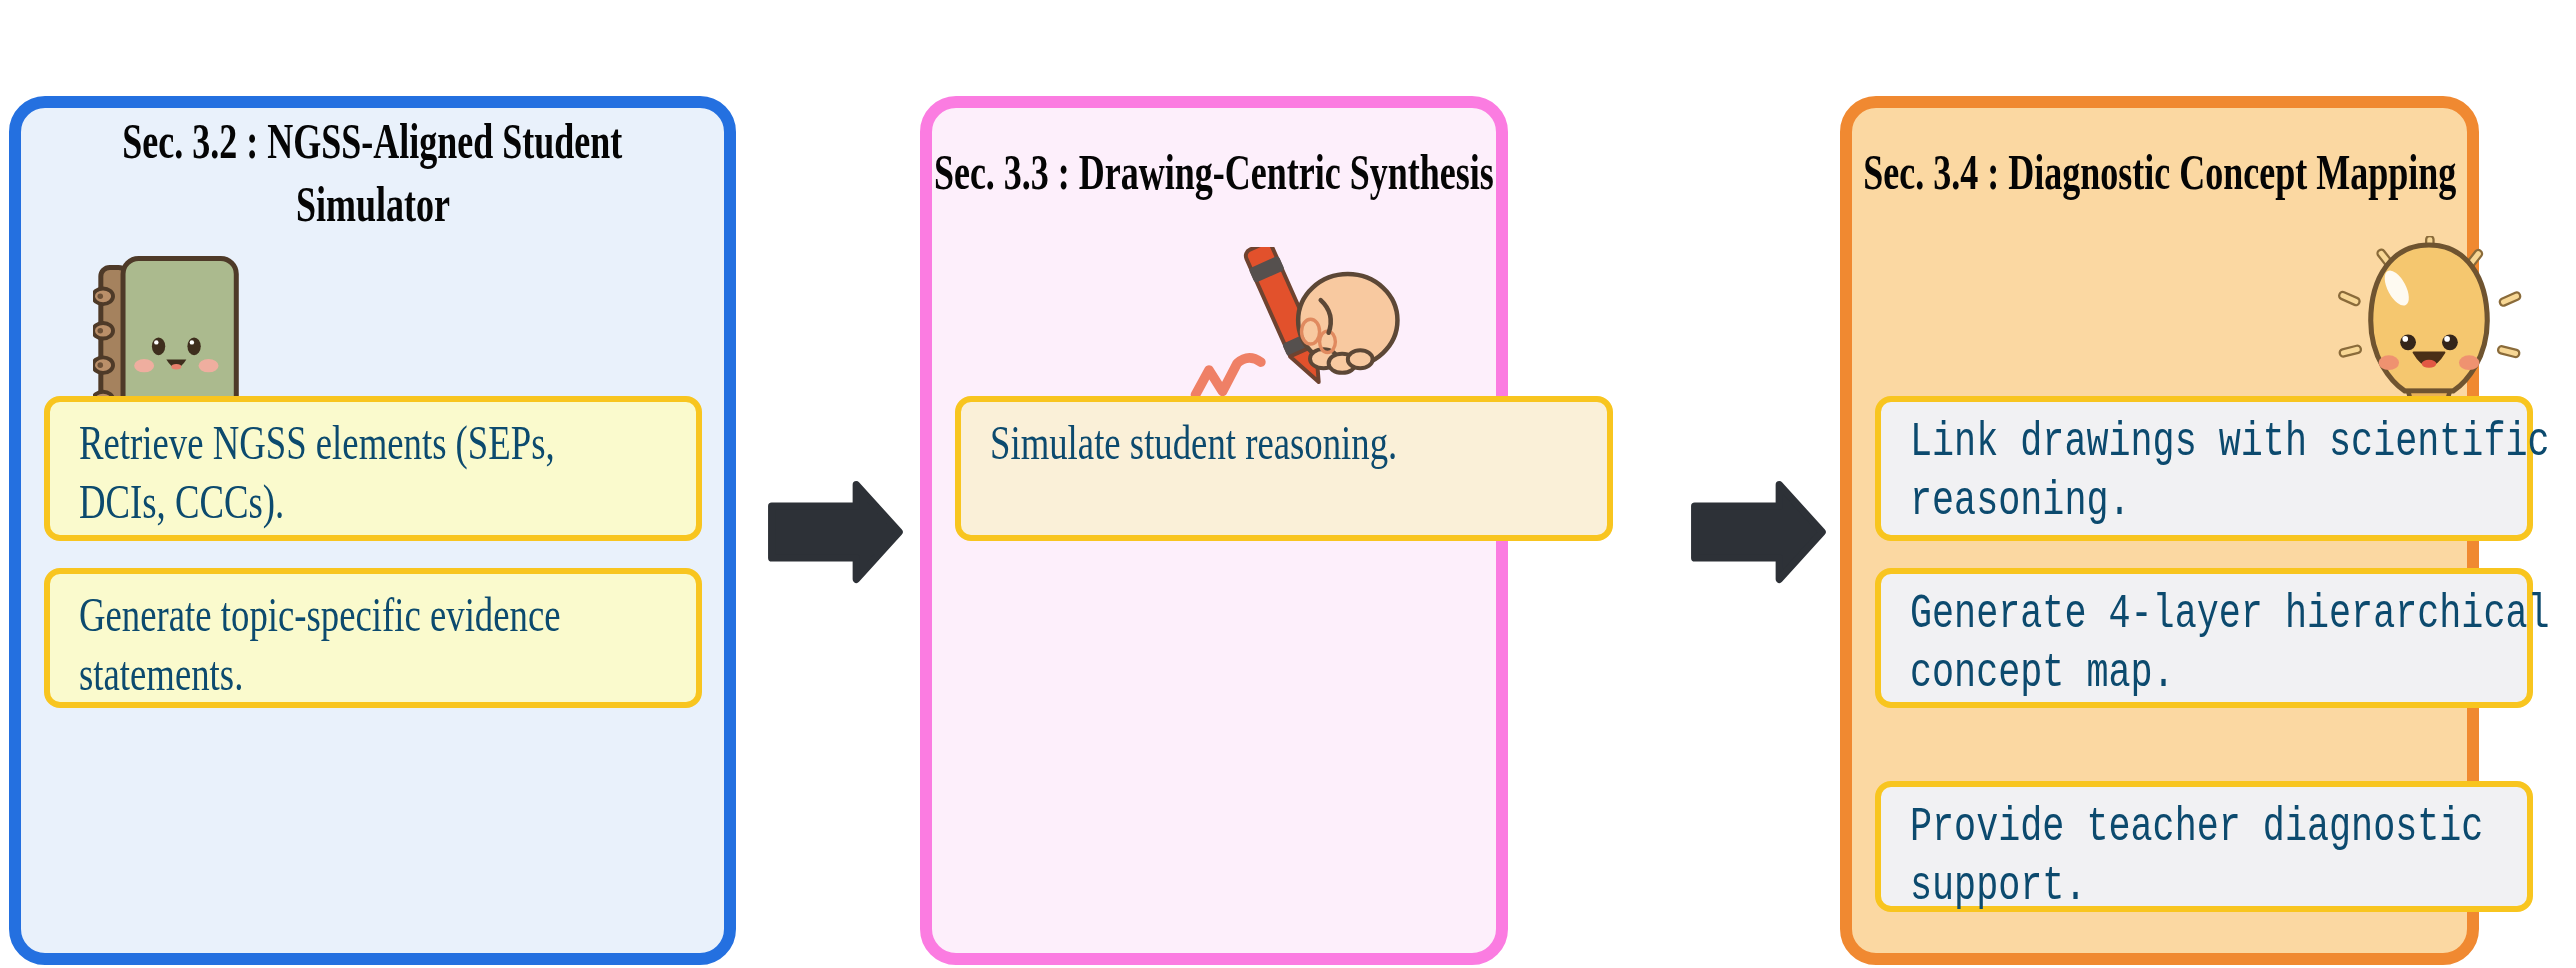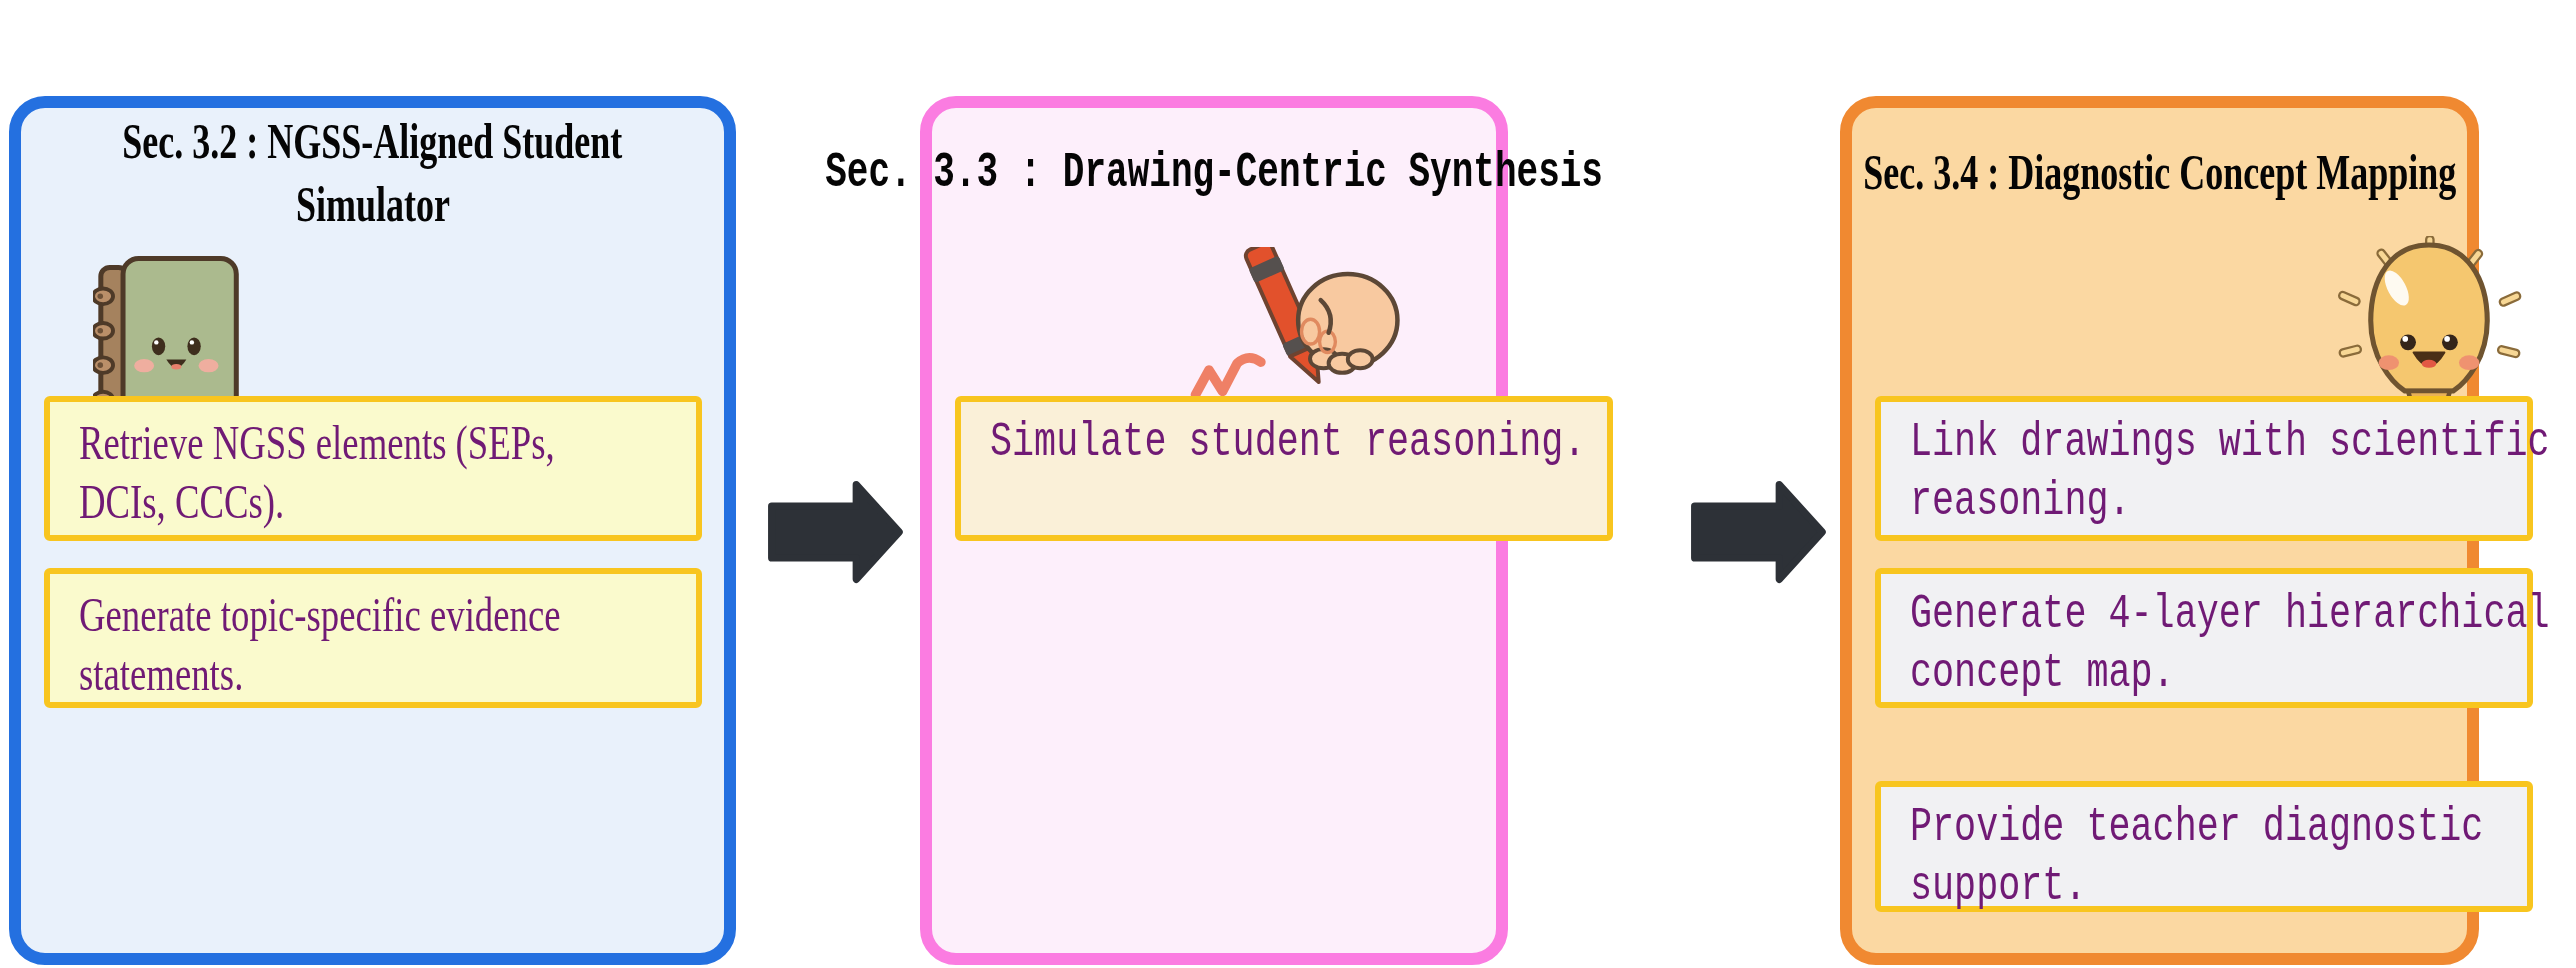--- a/index.html
+++ b/index.html
@@ -5,39 +5,39 @@
   html,body{margin:0;padding:0;background:#ffffff;}
   .canvas{
     position:relative;width:2576px;height:969px;background:#ffffff;
     font-family:"Liberation Serif", serif;color:#0b0b0b;overflow:hidden;
   }
   .panel{
     position:absolute;top:96px;height:869px;box-sizing:border-box;
     border-radius:36px;
   }
   .p-left  {left:9px;  width:727px;background:#e9f1fb;border:12.4px solid #2470e0;}
-  .p-mid   {left:920px;width:588px;background:#fdeffb;border:12.4px solid #fb7ce1;font-family:Liberation Mono, monospace;}
+  .p-mid   {left:920px;width:588px;background:#fdeffb;border:12.4px solid #fb7ce1;}
   .p-right {left:1840px;width:639px;background:#fbd8a2;border:12.4px solid #f08931;padding-left:24px;}
 
   .panel-title{
     position:absolute;left:0;right:0;top:0;height:129px;
     display:flex;flex-direction:column;align-items:center;justify-content:center;
     font-weight:bold;font-size:50px;line-height:63px;color:#050505;
   }
   .panel-title .tline{white-space:nowrap;transform:scaleX(0.72);transform-origin:center;}
 
   .icon-slot{position:absolute;z-index:1;}
   .icon-notebook{left:72px;top:145px;width:150px;height:161px;}
   .icon-crayon  {left:253px;top:139px;width:215px;height:158px;}
   .icon-bulb    {left:478px;top:128px;width:198px;height:181px;}
 
   .task-box{
     position:absolute;left:22.6px;width:658px;z-index:2;box-sizing:border-box;
-    border:6.8px solid #f8c51f;border-radius:6px;padding:11.3px 29px;
-    font-size:49px;line-height:59px;color:#701a75;
+    border:6.8px solid #f8c51f;border-radius:16px;padding:11.3px 29px;
+    font-size:49px;line-height:59px;color:#0c4a6e;
   }
   .b1{top:288px;height:145px;}
   .b2{top:460px;height:140px;}
   .b3{top:673px;height:131px;}
   .p-left  .task-box{background:#fafacd;}
   .p-mid   .task-box{background:#faf0d8;}
   .p-right .task-box{background:#f1f1f3;font-family:Liberation Mono, monospace;}
   .task-box .line{white-space:nowrap;transform:scaleX(0.75);transform-origin:left center;}
 
   .arrow{position:absolute;top:479px;width:138px;height:106px;}

